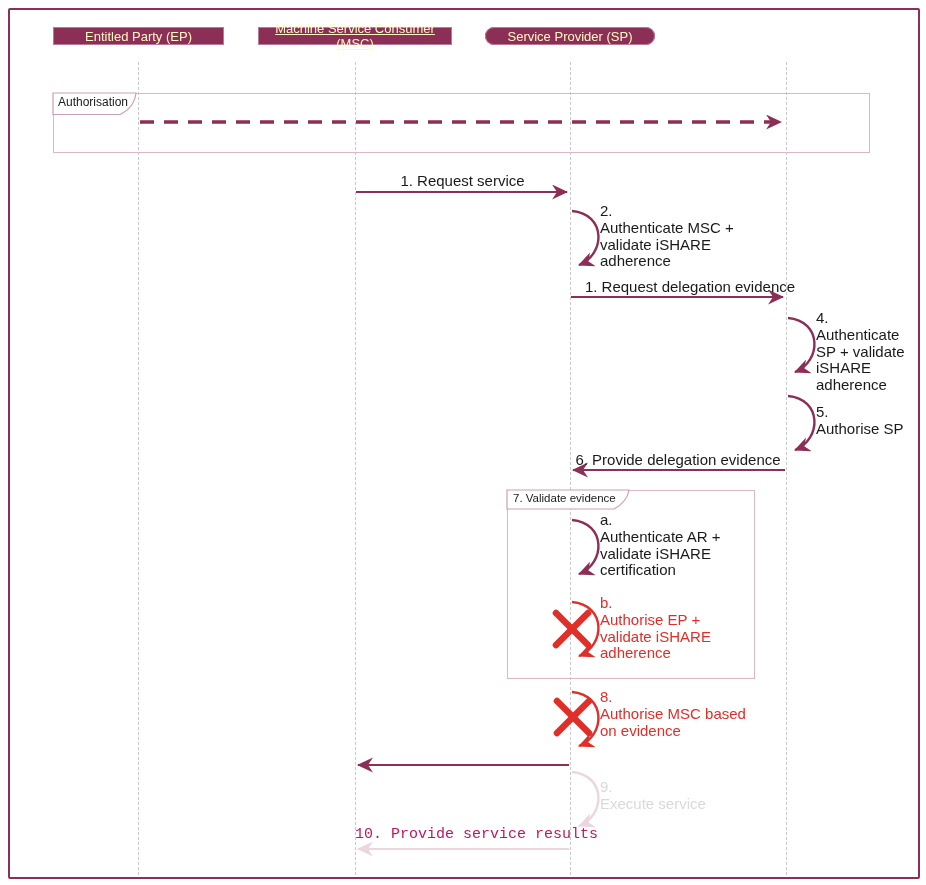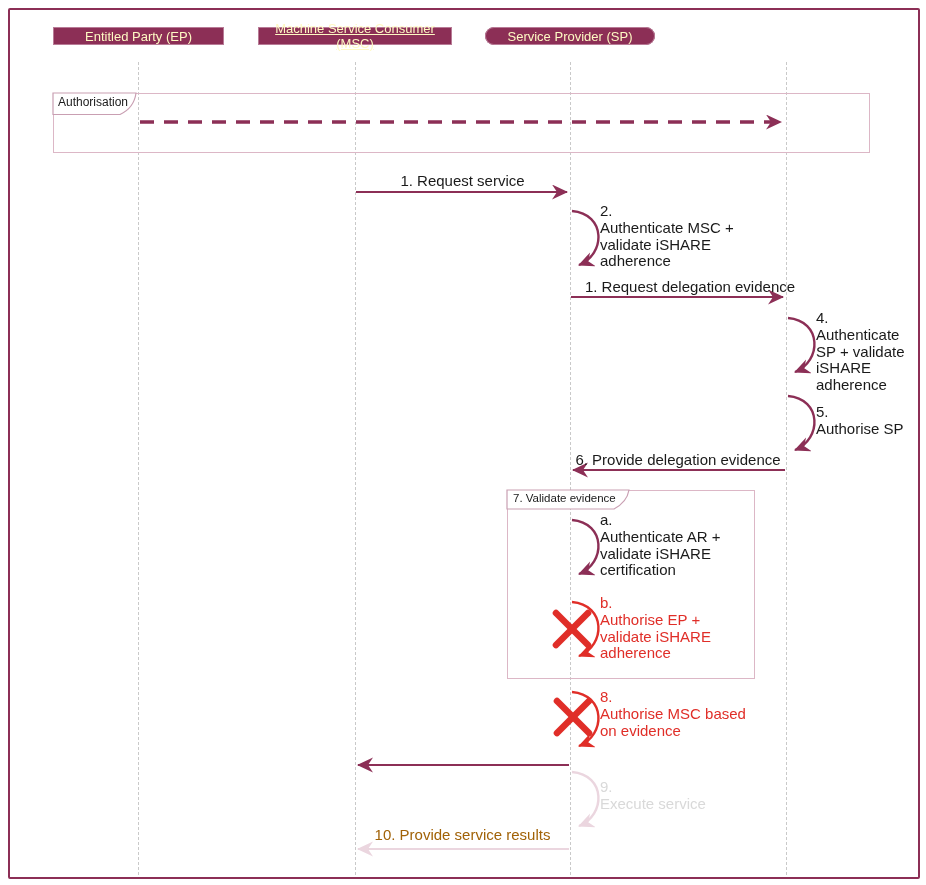--- a/index.html
+++ b/index.html
@@ -43,21 +43,21 @@
     white-space:nowrap;
   }
   .self-label{
     color:#1a1a1a;
     font-size:15px;
     line-height:16.8px;
     white-space:pre-line;
   }
   .red-text{color:#E02E28;}
   .faded-gray{color:#D9D9D9;}
-  .faded-pink{color:#a16207;}
+  .faded-pink{color:#be185d;font-family:Liberation Mono, monospace;}
   svg{display:block;}
   #overlay{left:0;top:0;pointer-events:none;}
 </style>
 </head>
 <body>
 
 <div id="canvas">
 
   <div id="outer-border" class="abs"></div>
 

